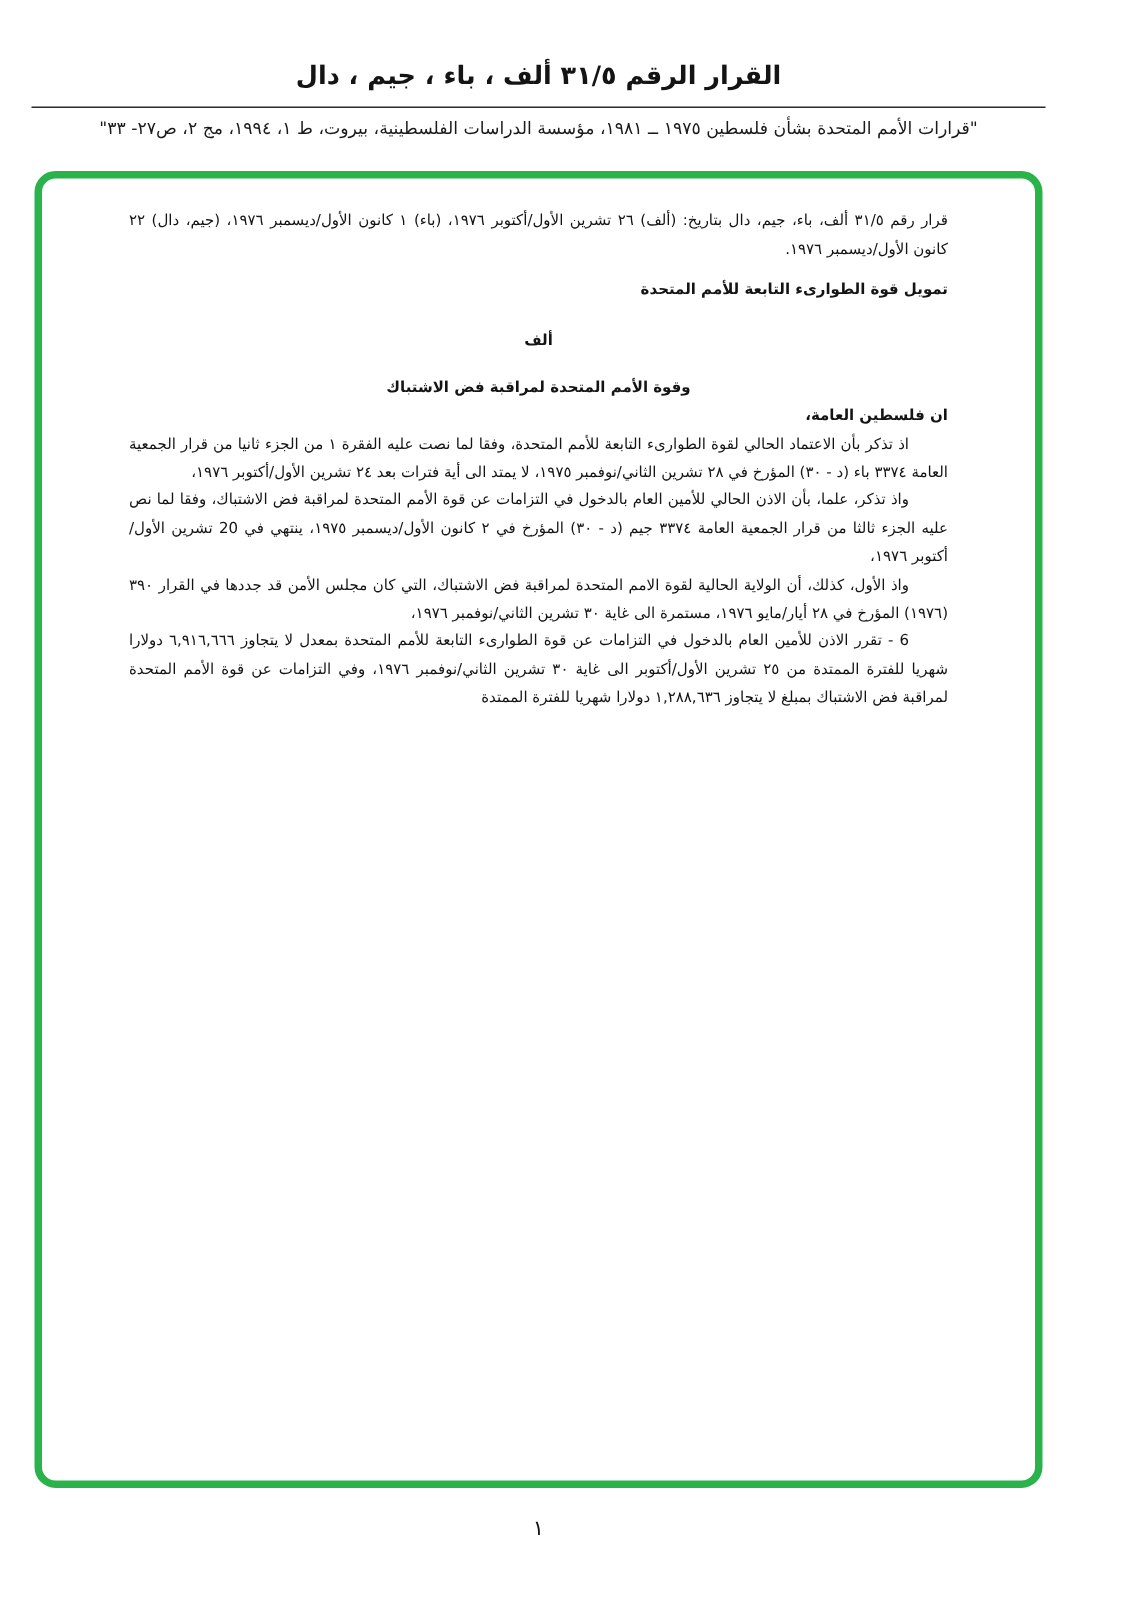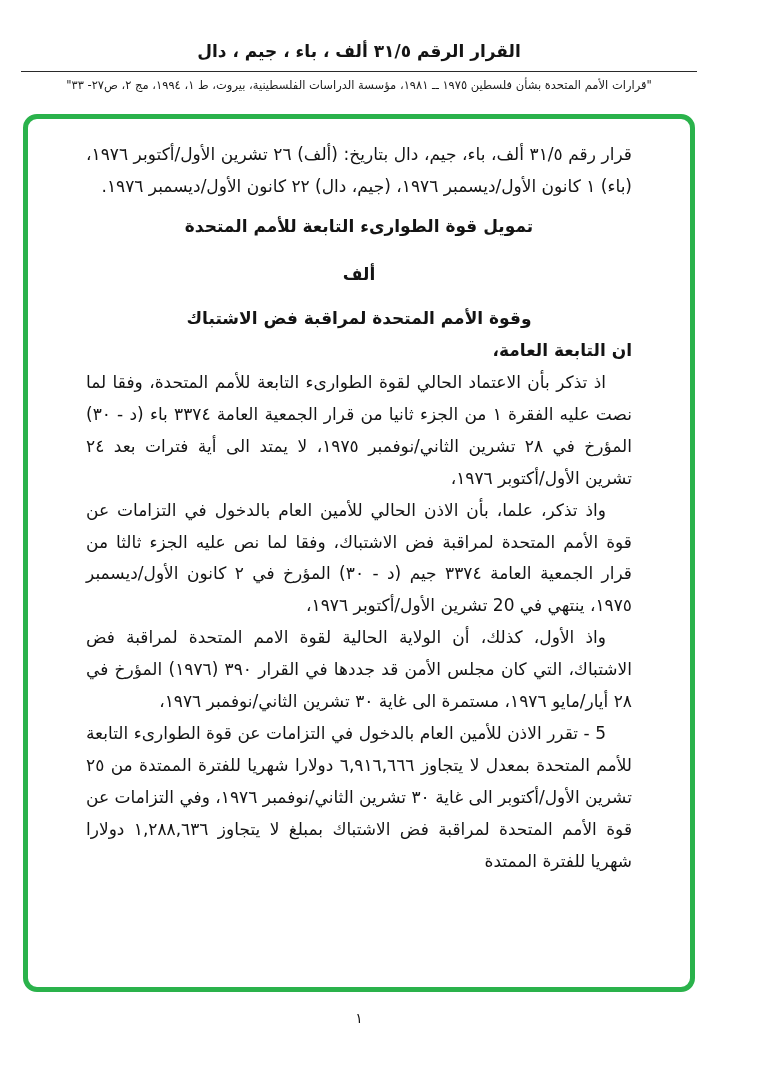--- a/index.html
+++ b/index.html
@@ -25,27 +25,27 @@
     margin: 20px auto 0;
     border: 5px solid var(--frame-border, #2ab24b);
     border-radius: 14px;
     padding: 20px 58px 0 58px;
     overflow: hidden;
     background: #ffffff;
   }
   .content {
     direction: rtl;
     text-align: justify;
-    font-size: 17px;
+    font-size: 10px;
     line-height: 1.88;
     color: var(--text, #141414);
   }
   .intro { margin-bottom: 8px; }
   .center-bold { text-align: center; font-weight: bold; }
-  .title-1 { margin-top: 6px; }
+  .title-1 { margin-top: 6px; text-align: right; }
   .section-heading { margin: 16px 0 12px; }
   .preamble { font-weight: bold; }
   .para { text-indent: 26px; }
   .lead { font-weight: normal; }
 
   .doc-footer { text-align: center; margin-top: 16px; direction: rtl; }
   .page-num { font-size: 14px; color: #141414; }
 </style>
 </head>
 <body>
@@ -61,40 +61,40 @@
   <section class="frame">
     <div class="content" dir="rtl">
 
       <p class="intro">قرار رقم ٣١/٥ ألف، باء، جيم، دال بتاريخ: (ألف) ٢٦ تشرين الأول/أكتوبر ١٩٧٦، (باء) ١ كانون الأول/ديسمبر ١٩٧٦، (جيم، دال) ٢٢ كانون الأول/ديسمبر ١٩٧٦.</p>
 
       <p class="center-bold title-1">تمويل قوة الطوارىء التابعة للأمم المتحدة</p>
       <p class="center-bold section-heading">ألف</p>
 
       <p class="center-bold">وقوة الأمم المتحدة لمراقبة فض الاشتباك</p>
 
-      <p class="preamble">ان التابعة العامة،</p>
+      <p class="preamble">ان فلسطين العامة،</p>
 
       <p class="para">
         <span class="lead">اذ تذكر</span>
         <span>بأن الاعتماد الحالي لقوة الطوارىء التابعة للأمم المتحدة، وفقا لما نصت عليه الفقرة ١ من الجزء ثانيا من قرار الجمعية العامة ٣٣٧٤ باء (د - ٣٠) المؤرخ في ٢٨ تشرين الثاني/نوفمبر ١٩٧٥، لا يمتد الى أية فترات بعد ٢٤ تشرين الأول/أكتوبر ١٩٧٦،</span>
       </p>
 
       <p class="para">
         <span class="lead">واذ تذكر، علما،</span>
         <span>بأن الاذن الحالي للأمين العام بالدخول في التزامات عن قوة الأمم المتحدة لمراقبة فض الاشتباك، وفقا لما نص عليه الجزء ثالثا من قرار الجمعية العامة ٣٣٧٤ جيم (د - ٣٠) المؤرخ في ٢ كانون الأول/ديسمبر ١٩٧٥، ينتهي في 20 تشرين الأول/أكتوبر ١٩٧٦،</span>
       </p>
 
 
       <p class="para">
         <span class="lead">واذ الأول، كذلك،</span>
         <span>أن الولاية الحالية لقوة الامم المتحدة لمراقبة فض الاشتباك، التي كان مجلس الأمن قد جددها في القرار ٣٩٠ (١٩٧٦) المؤرخ في ٢٨ أيار/مايو ١٩٧٦، مستمرة الى غاية ٣٠ تشرين الثاني/نوفمبر ١٩٧٦،</span>
       </p>
 
       <p class="para">
-        <span class="lead">5 - تقرر</span>
+        <span class="lead">6 - تقرر</span>
         <span>الاذن للأمين العام بالدخول في التزامات عن قوة الطوارىء التابعة للأمم المتحدة بمعدل لا يتجاوز ٦,٩١٦,٦٦٦ دولارا شهريا للفترة الممتدة من ٢٥ تشرين الأول/أكتوبر الى غاية ٣٠ تشرين الثاني/نوفمبر ١٩٧٦، وفي التزامات عن قوة الأمم المتحدة لمراقبة فض الاشتباك بمبلغ لا يتجاوز ١,٢٨٨,٦٣٦ دولارا شهريا للفترة الممتدة</span>
       </p>
 
     </div>
   </section>
 
   <footer class="doc-footer">
     <span class="page-num">١</span>
   </footer>
 

